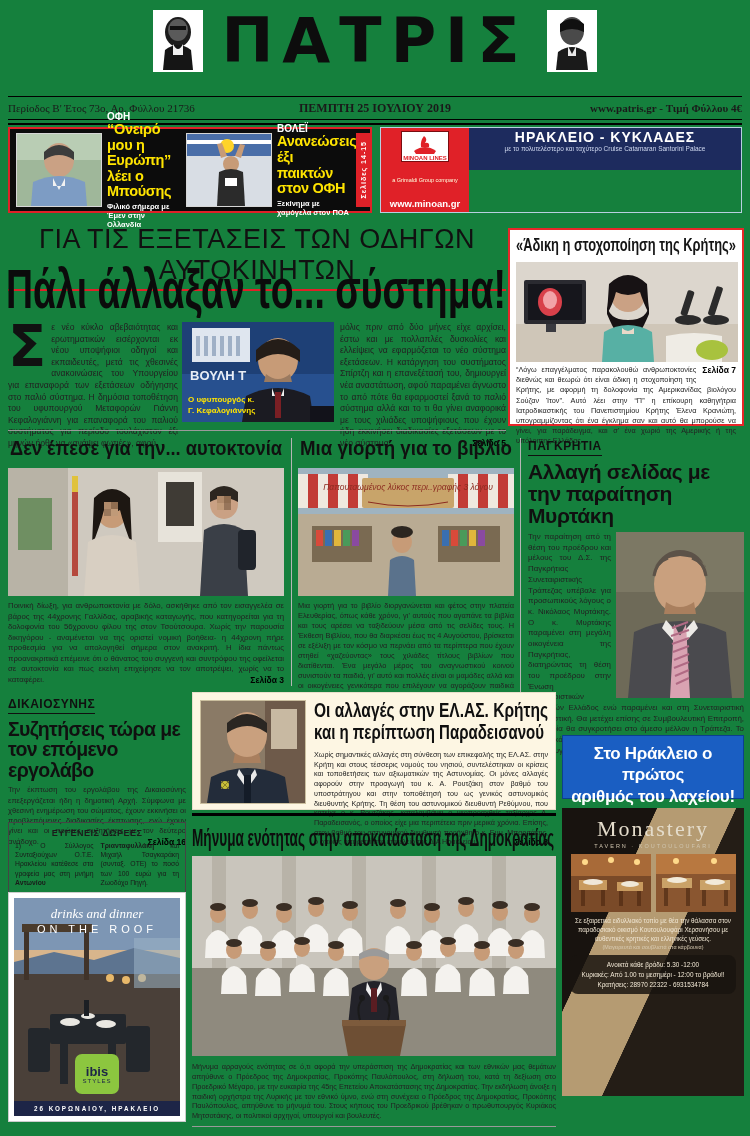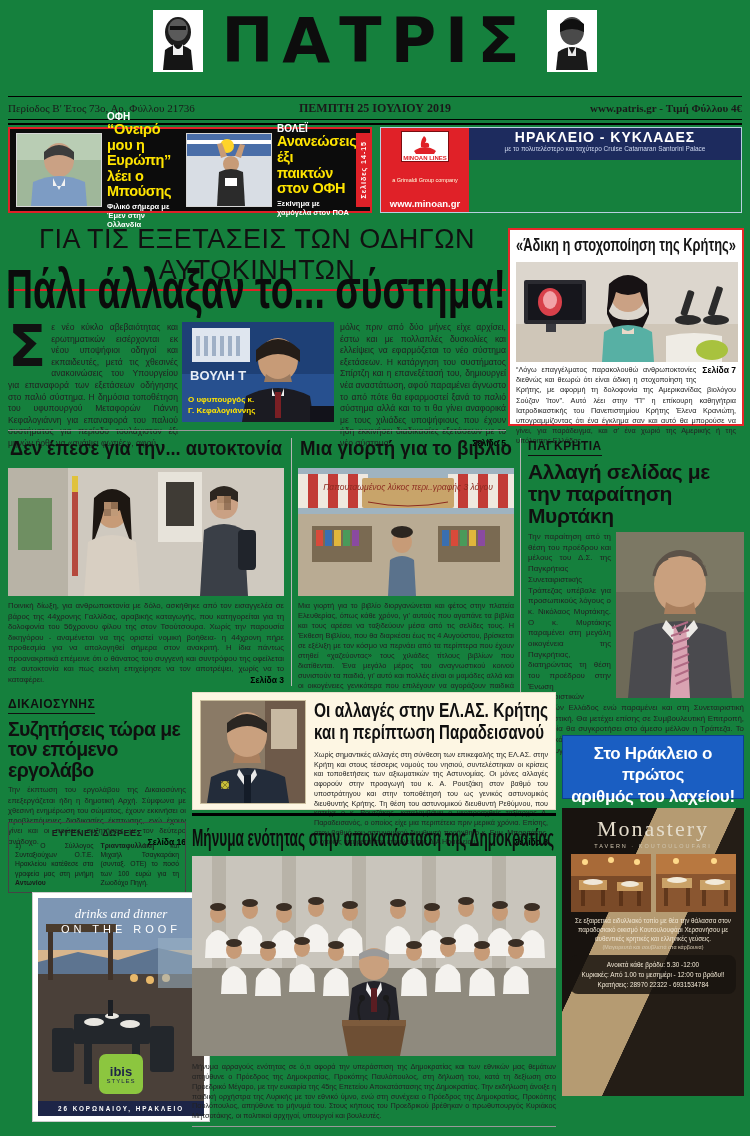--- a/index.html
+++ b/index.html
@@ -27,21 +27,21 @@
   .mn-red{background:#e02128;width:88px;flex:0 0 auto;display:flex;flex-direction:column;align-items:center;justify-content:center;gap:15px;padding:3px 2px;box-sizing:border-box;}
   .mn-logo{width:46px;height:38px;background:#fff;border:1px solid #7a0d10;display:flex;flex-direction:column;align-items:center;justify-content:center;}
   .mn-logoname{font-size:6px;font-weight:800;color:#e02128;text-align:center;line-height:1;background:#fff;padding:0 1px;}
   .mn-company{color:#ffd;font-size:5.5px;}
   .mn-site{color:#fff;font-size:9.5px;font-weight:800;}
   .mn-right{flex:1;display:flex;flex-direction:column;}
   .mn-top{background:#cfe8f5;flex:1;text-align:center;padding-top:3px;}
   .mn-line{color:#1d2b5e;font-weight:800;font-size:13.5px;line-height:1.15;}
   .mn-sched{color:#e02128;font-weight:700;font-size:6.8px;margin-top:1px;}
   .mn-sched2{color:#1d2b5e;font-size:6.8px;}
-  .mn-bot{background:#1d2b5e;text-align:center;padding:2px 0 8px;}
+  .mn-bot{background:#1d2b5e;text-align:center;padding:2px 0 18px;}
   .mn-line3{color:#fff;font-weight:800;font-size:14px;letter-spacing:1px;line-height:1.1;}
   .mn-line3sub{color:#cfd8ef;font-size:6.5px;}
   
   .kicker-big{font-size:27px;color:#111;text-align:center;letter-spacing:0.5px;
               border-bottom:2px solid #e02128;padding-bottom:3px;}
   .bodytxt{font-size:8.6px;line-height:1.35;text-align:justify;color:#222;}
   .bodytxt-sm{font-size:7.8px;line-height:1.35;text-align:justify;color:#222;}
   .pageref{font-weight:800;font-size:8.5px;color:#000;float:right;margin-left:6px;}
   .dropcap{float:left;font-family:"DejaVu Sans",sans-serif;font-weight:800;font-size:56px;
            line-height:0.82;margin:2px 5px 0 0;color:#111;}
@@ -395,21 +395,21 @@
     </div>
   </div>
 
   <div class="abs donbox" style="left:8px;top:822px;width:178px;">
     <div class="ttl">ΕΥΓΕΝΕΙΣ ΔΩΡΕΕΣ</div>
     <div class="txt">
       <span>1) Ο Σύλλογος Συνταξιούχων Ο.Τ.Ε. Ηρακλείου κατέθεσε στα γραφεία μας στη μνήμη </span><b>Αντωνίου Τριανταφυλλάκη</b><span> και Μιχαήλ Τσαγκαράκη (συνταξ. ΟΤΕ) το ποσό των 100 ευρώ για τη Ζωοδόχο Πηγή.</span>
     </div>
   </div>
 
-  <div class="abs ibis" style="left:8px;top:892px;width:178px;height:230px;margin-left:24px;">
+  <div class="abs ibis" style="left:8px;top:892px;width:178px;height:230px;">
     <div class="ibis-inner">
       <svg class="abs" style="left:0;top:0;" width="166" height="218" viewBox="0 0 166 218">
           <rect width="166" height="218" fill="#32414f"></rect>
           <rect x="0" y="0" width="166" height="70" fill="#7d96b4"></rect>
           <rect x="0" y="52" width="166" height="20" fill="#d8b58c"></rect>
           <path d="M0 64 L40 54 L80 62 L120 50 L166 60 L166 76 L0 76 Z" fill="#5d7490"></path>
           <rect x="0" y="76" width="166" height="142" fill="#4a4039"></rect>
           <rect x="8" y="26" width="70" height="8" fill="#4a3b2c"></rect>
           <rect x="10" y="34" width="5" height="48" fill="#40332a"></rect>
           <rect x="70" y="34" width="5" height="48" fill="#40332a"></rect>

